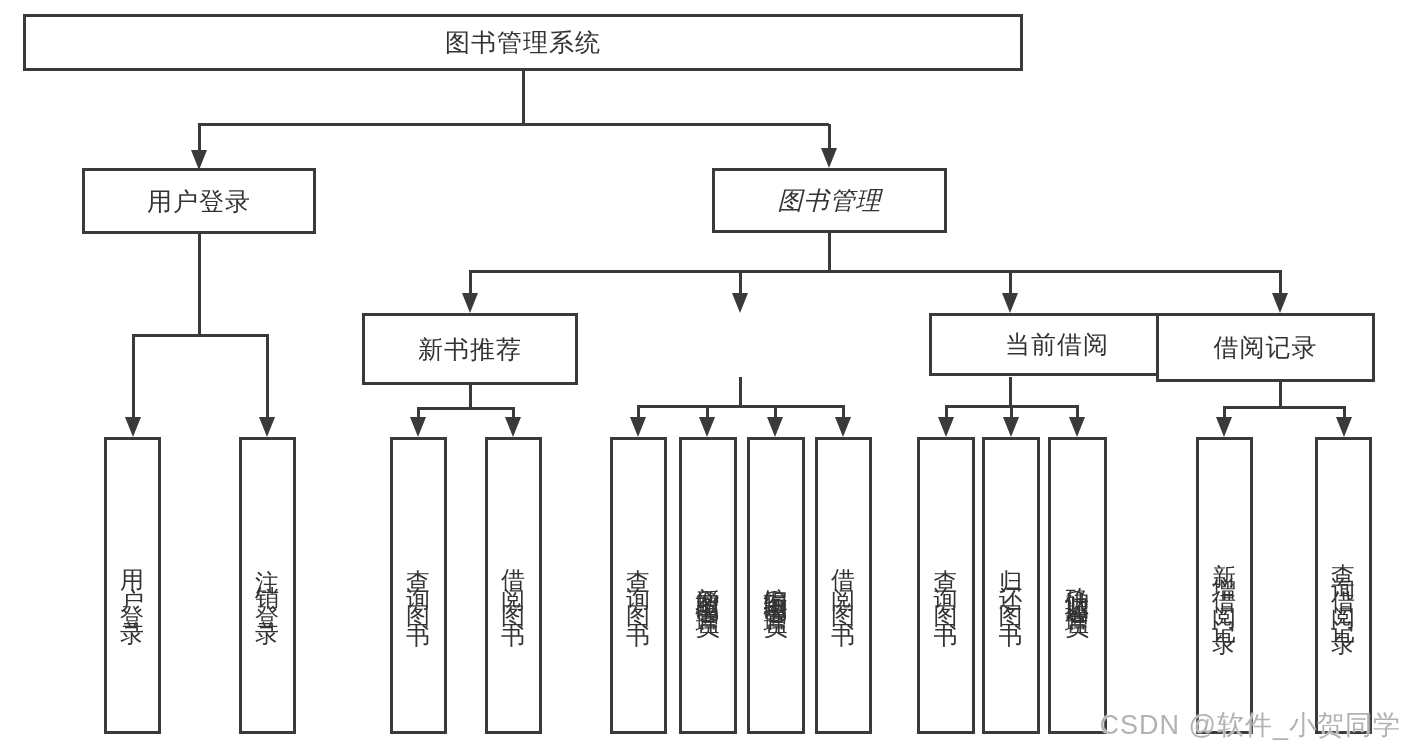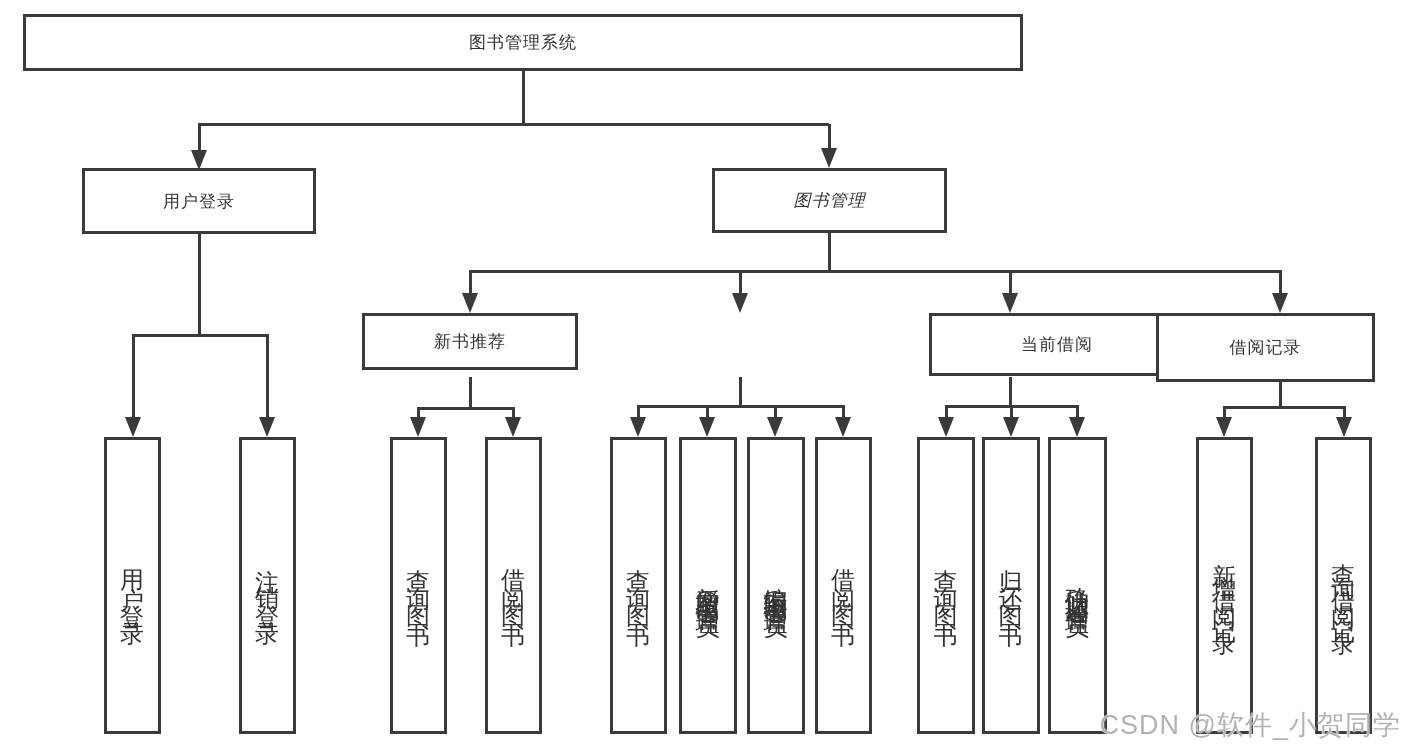--- a/index.html
+++ b/index.html
@@ -28,39 +28,39 @@
     position: absolute;
     box-sizing: border-box;
     border: 3px solid var(--line, #3a3a3a);
     background: #ffffff;
     display: flex;
     align-items: center;
     justify-content: center;
     z-index: 2;
   }
   .h-label {
-    font-size: 17px;
+    font-size: 25px;
     letter-spacing: 1px;
     white-space: nowrap;
     color: var(--text, #333333);
     text-align: right;
   }
   .v-label {
     display: block;
     writing-mode: vertical-rl;
     text-orientation: mixed;
     font-size: 24px;
     line-height: 1.05;
     color: var(--text, #333333);
   }
   
   #n-root           { left: 23px;   top: 14px;  width: 1000px; height: 57px; }
   #n-user-login     { left: 82px;   top: 168px; width: 234px;  height: 66px; }
   #n-book-mgmt      { left: 712px;  top: 168px; width: 235px;  height: 65px; font-style: italic; }
-  #n-new-book       { left: 362px;  top: 313px; width: 216px;  height: 57px; font-family: Liberation Mono, monospace; }
+  #n-new-book       { left: 362px;  top: 313px; width: 216px;  height: 72px; font-family: Liberation Mono, monospace; }
   #n-book-borrow    { left: 632px;  top: 313px; width: 216px;  height: 64px; }
   #n-current-borrow { left: 902px;  top: 313px; width: 256px;  height: 63px; margin-left: 27px; }
   #n-borrow-record  { left: 1156px; top: 313px; width: 219px;  height: 69px; }
   .leaf { top: 437px; height: 297px; }
   #lf-1  { left: 104px;  width: 57px; }
   #lf-2  { left: 239px;  width: 57px; }
   #lf-3  { left: 390px;  width: 57px; }
   #lf-4  { left: 485px;  width: 57px; }
   #lf-5  { left: 610px;  width: 57px; }
   #lf-6  { left: 679px;  width: 58px; }

